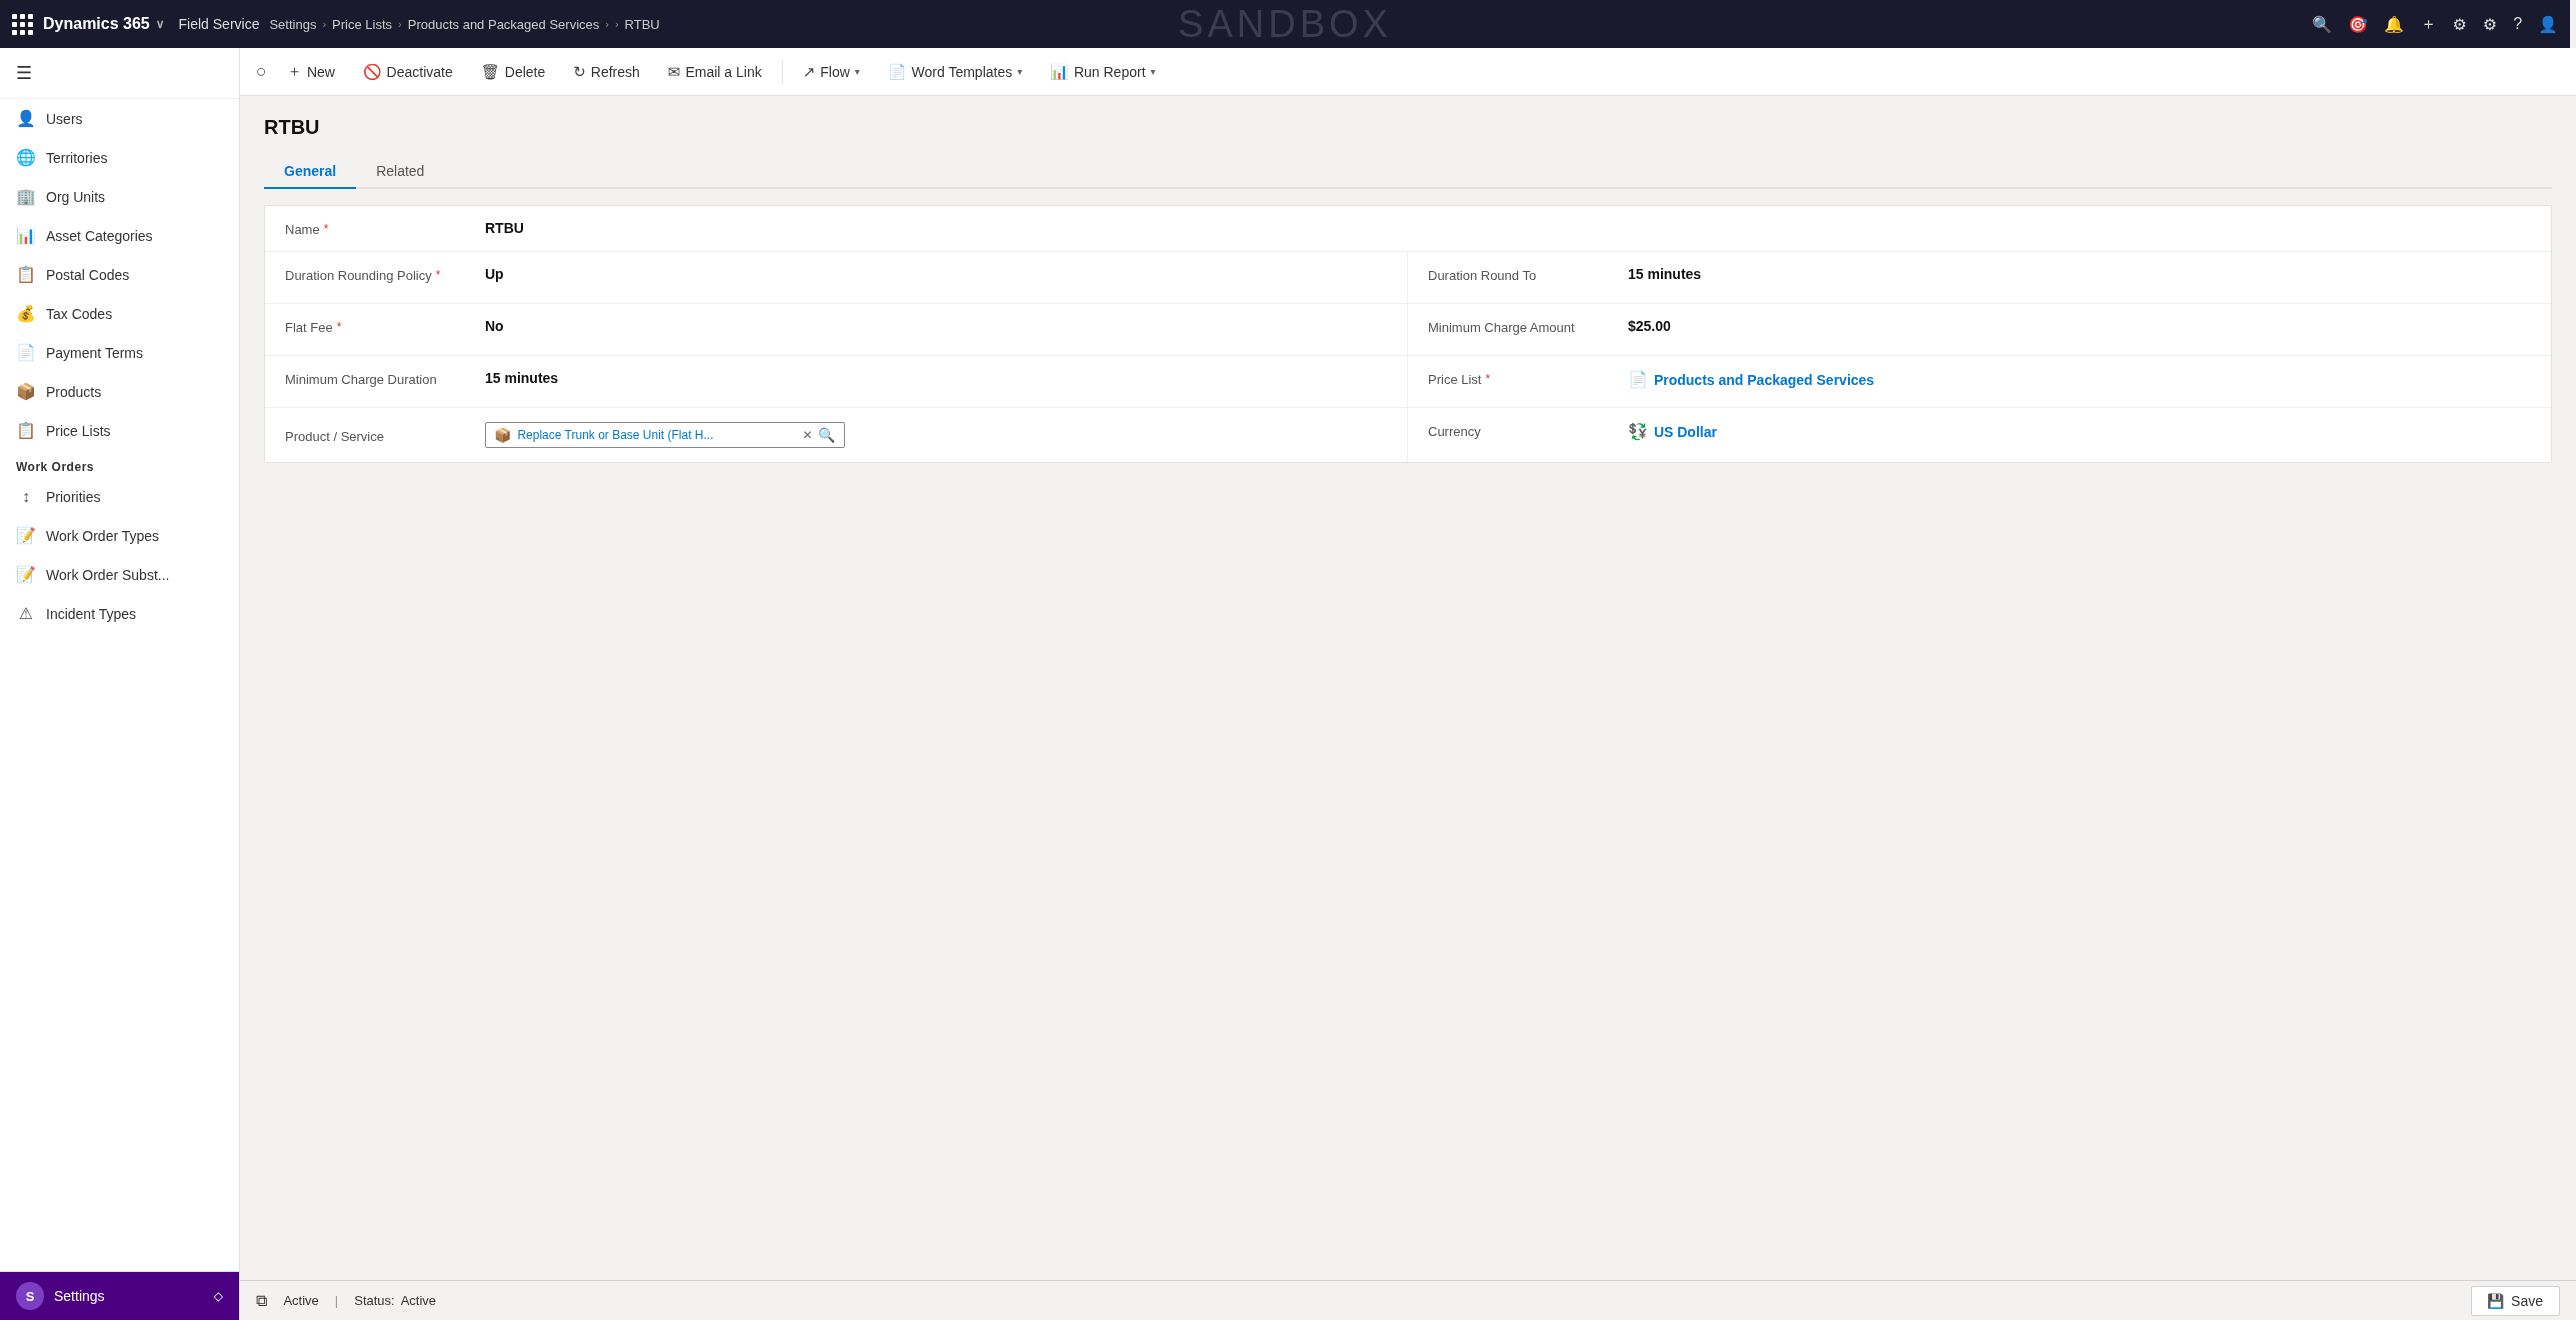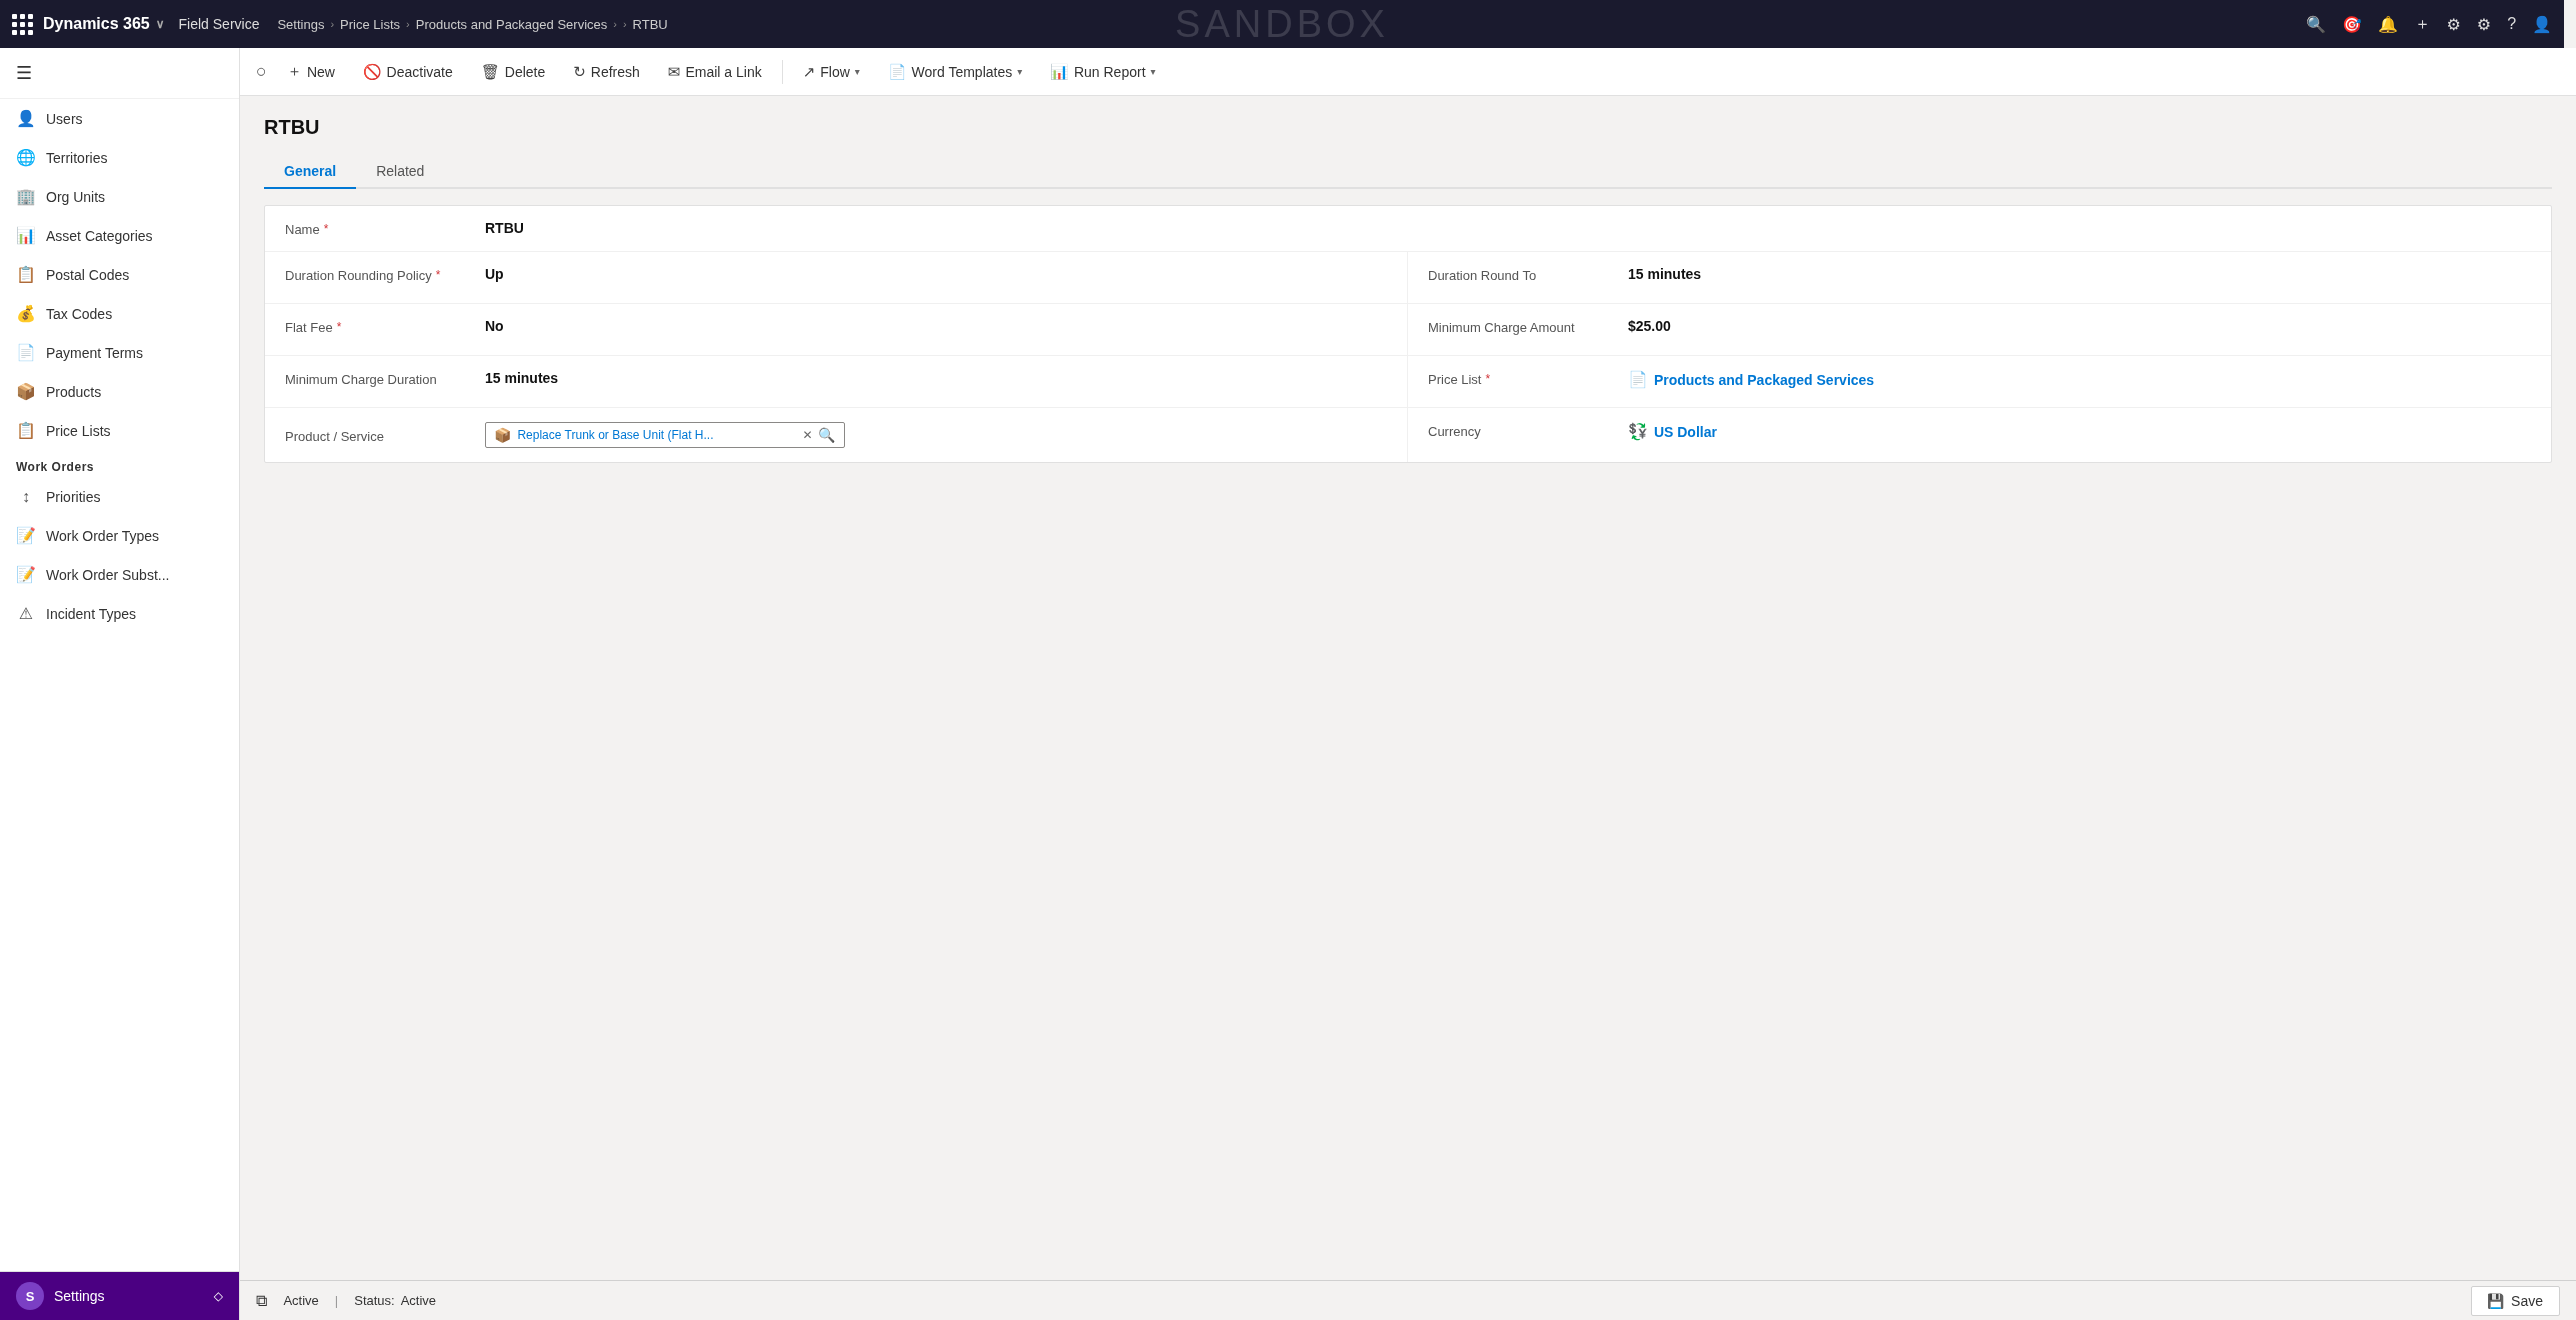--- a/index.html
+++ b/index.html
@@ -8,21 +8,21 @@
     
     .top-nav {
       background: #1a1a2e;
       color: #fff;
       height: 48px;
       display: flex;
       align-items: center;
       padding: 0 12px;
       gap: 10px;
       position: fixed;
-      top: 0; left: 0; right: 12px;
+      top: 0; left: 0; right: 6px;
       z-index: 100;
     }
     .top-nav .waffle-icon {
       display: grid;
       grid-template-columns: repeat(3, 5px);
       gap: 3px;
       cursor: pointer;
     }
     .top-nav .waffle-icon span {
       width: 5px; height: 5px;
@@ -32,21 +32,21 @@
     .top-nav .brand {
       display: flex;
       align-items: center;
       gap: 6px;
       font-size: 16px;
       font-weight: 600;
       color: #fff;
       margin-right: 4px;
     }
     .top-nav .brand .chevron { font-size: 12px; color: #aaa; }
-    .top-nav .app-name { font-size: 14px; color: #ddd; margin-right: 8px; }
+    .top-nav .app-name { font-size: 14px; color: #ddd; }
     .breadcrumb {
       display: flex;
       align-items: center;
       gap: 6px;
       font-size: 13px;
       color: #ccc;
       flex: 1;
     }
     .breadcrumb .sep { color: #888; font-size: 11px; }
     .sandbox-label {

